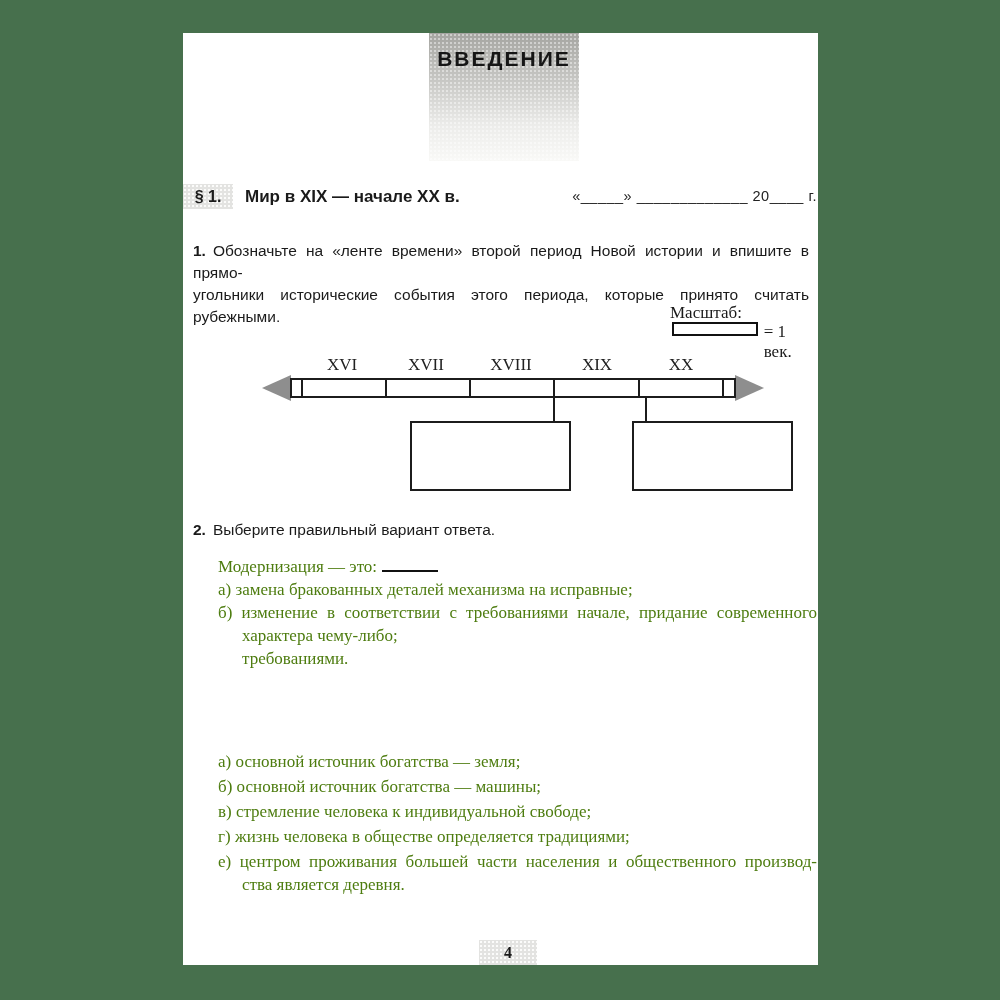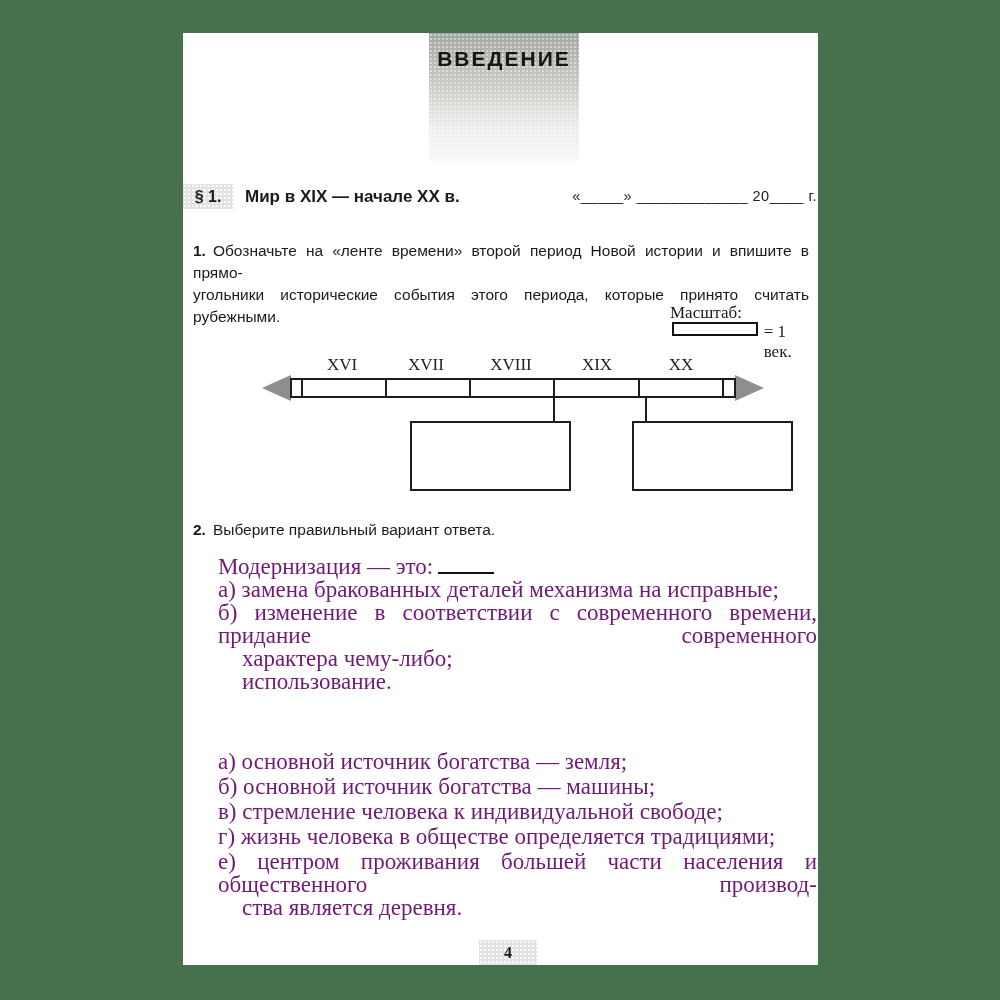--- a/index.html
+++ b/index.html
@@ -24,21 +24,21 @@
                font-weight:bold; font-size:17px; }
   .date-line { position:absolute; right:1px; top:151px; height:25px; line-height:25px;
                font-size:14.5px; color:#222; letter-spacing:.5px; }
 
   .sans-block { position:absolute; left:10px; width:616px; font-size:15.5px; line-height:22px; }
   .tnum { font-weight:bold; padding-right:7px; }
   .jl { text-align:justify; text-align-last:justify; }
 
   .serif { font-family:"Liberation Serif", serif; }
   .serif-block { position:absolute; left:35px; width:599px; font-family:"Liberation Serif", serif;
-                 font-size:23px; line-height:23px; color:#701a75; }
+                 font-size:17px; line-height:23px; color:#4d7c0f; }
   .opt { padding-left:24px; }
   .opt .l1 { margin-left:-24px; }
   .t3 .opt { margin-bottom:2px; }
 
   .fill-rule { display:inline-block; width:56px; height:0; border-bottom:2px solid #111; margin-left:5px; }
 
   .scale-label { position:absolute; left:487px; top:270px; font-size:17px; }
   .scale-row { position:absolute; left:489px; top:289px; display:flex; font-size:17px; }
   .scale-box { display:inline-block; width:82px; height:10px; border:2px solid #111; background:#fff; margin-right:6px; }
 
@@ -109,25 +109,25 @@
     <div class="sans-block" style="top:486px;">
       <div><span class="tnum">2.</span><span>Выберите правильный вариант ответа.</span></div>
     </div>
 
     <div class="serif-block" style="top:522px;">
       <div><span>Модернизация — это:</span><span class="fill-rule"></span></div>
       <div class="opt">
         <div class="l1">а) замена бракованных деталей механизма на исправные;</div>
       </div>
       <div class="opt">
-        <div class="l1 jl">б) изменение в соответствии с современного времени, придание современного</div>
+        <div class="l1 jl">б) изменение в соответствии с требованиями начале, придание современного</div>
         <div>характера чему-либо;</div>
       </div>
       <div class="opt">
-        <div>использование.</div>
+        <div>требованиями.</div>
       </div>
     </div>
 
 
     <div class="serif-block t3" style="top:717px;">
       <div class="opt">
         <div class="l1">а) основной источник богатства — земля;</div>
       </div>
       <div class="opt">
         <div class="l1">б) основной источник богатства — машины;</div>

